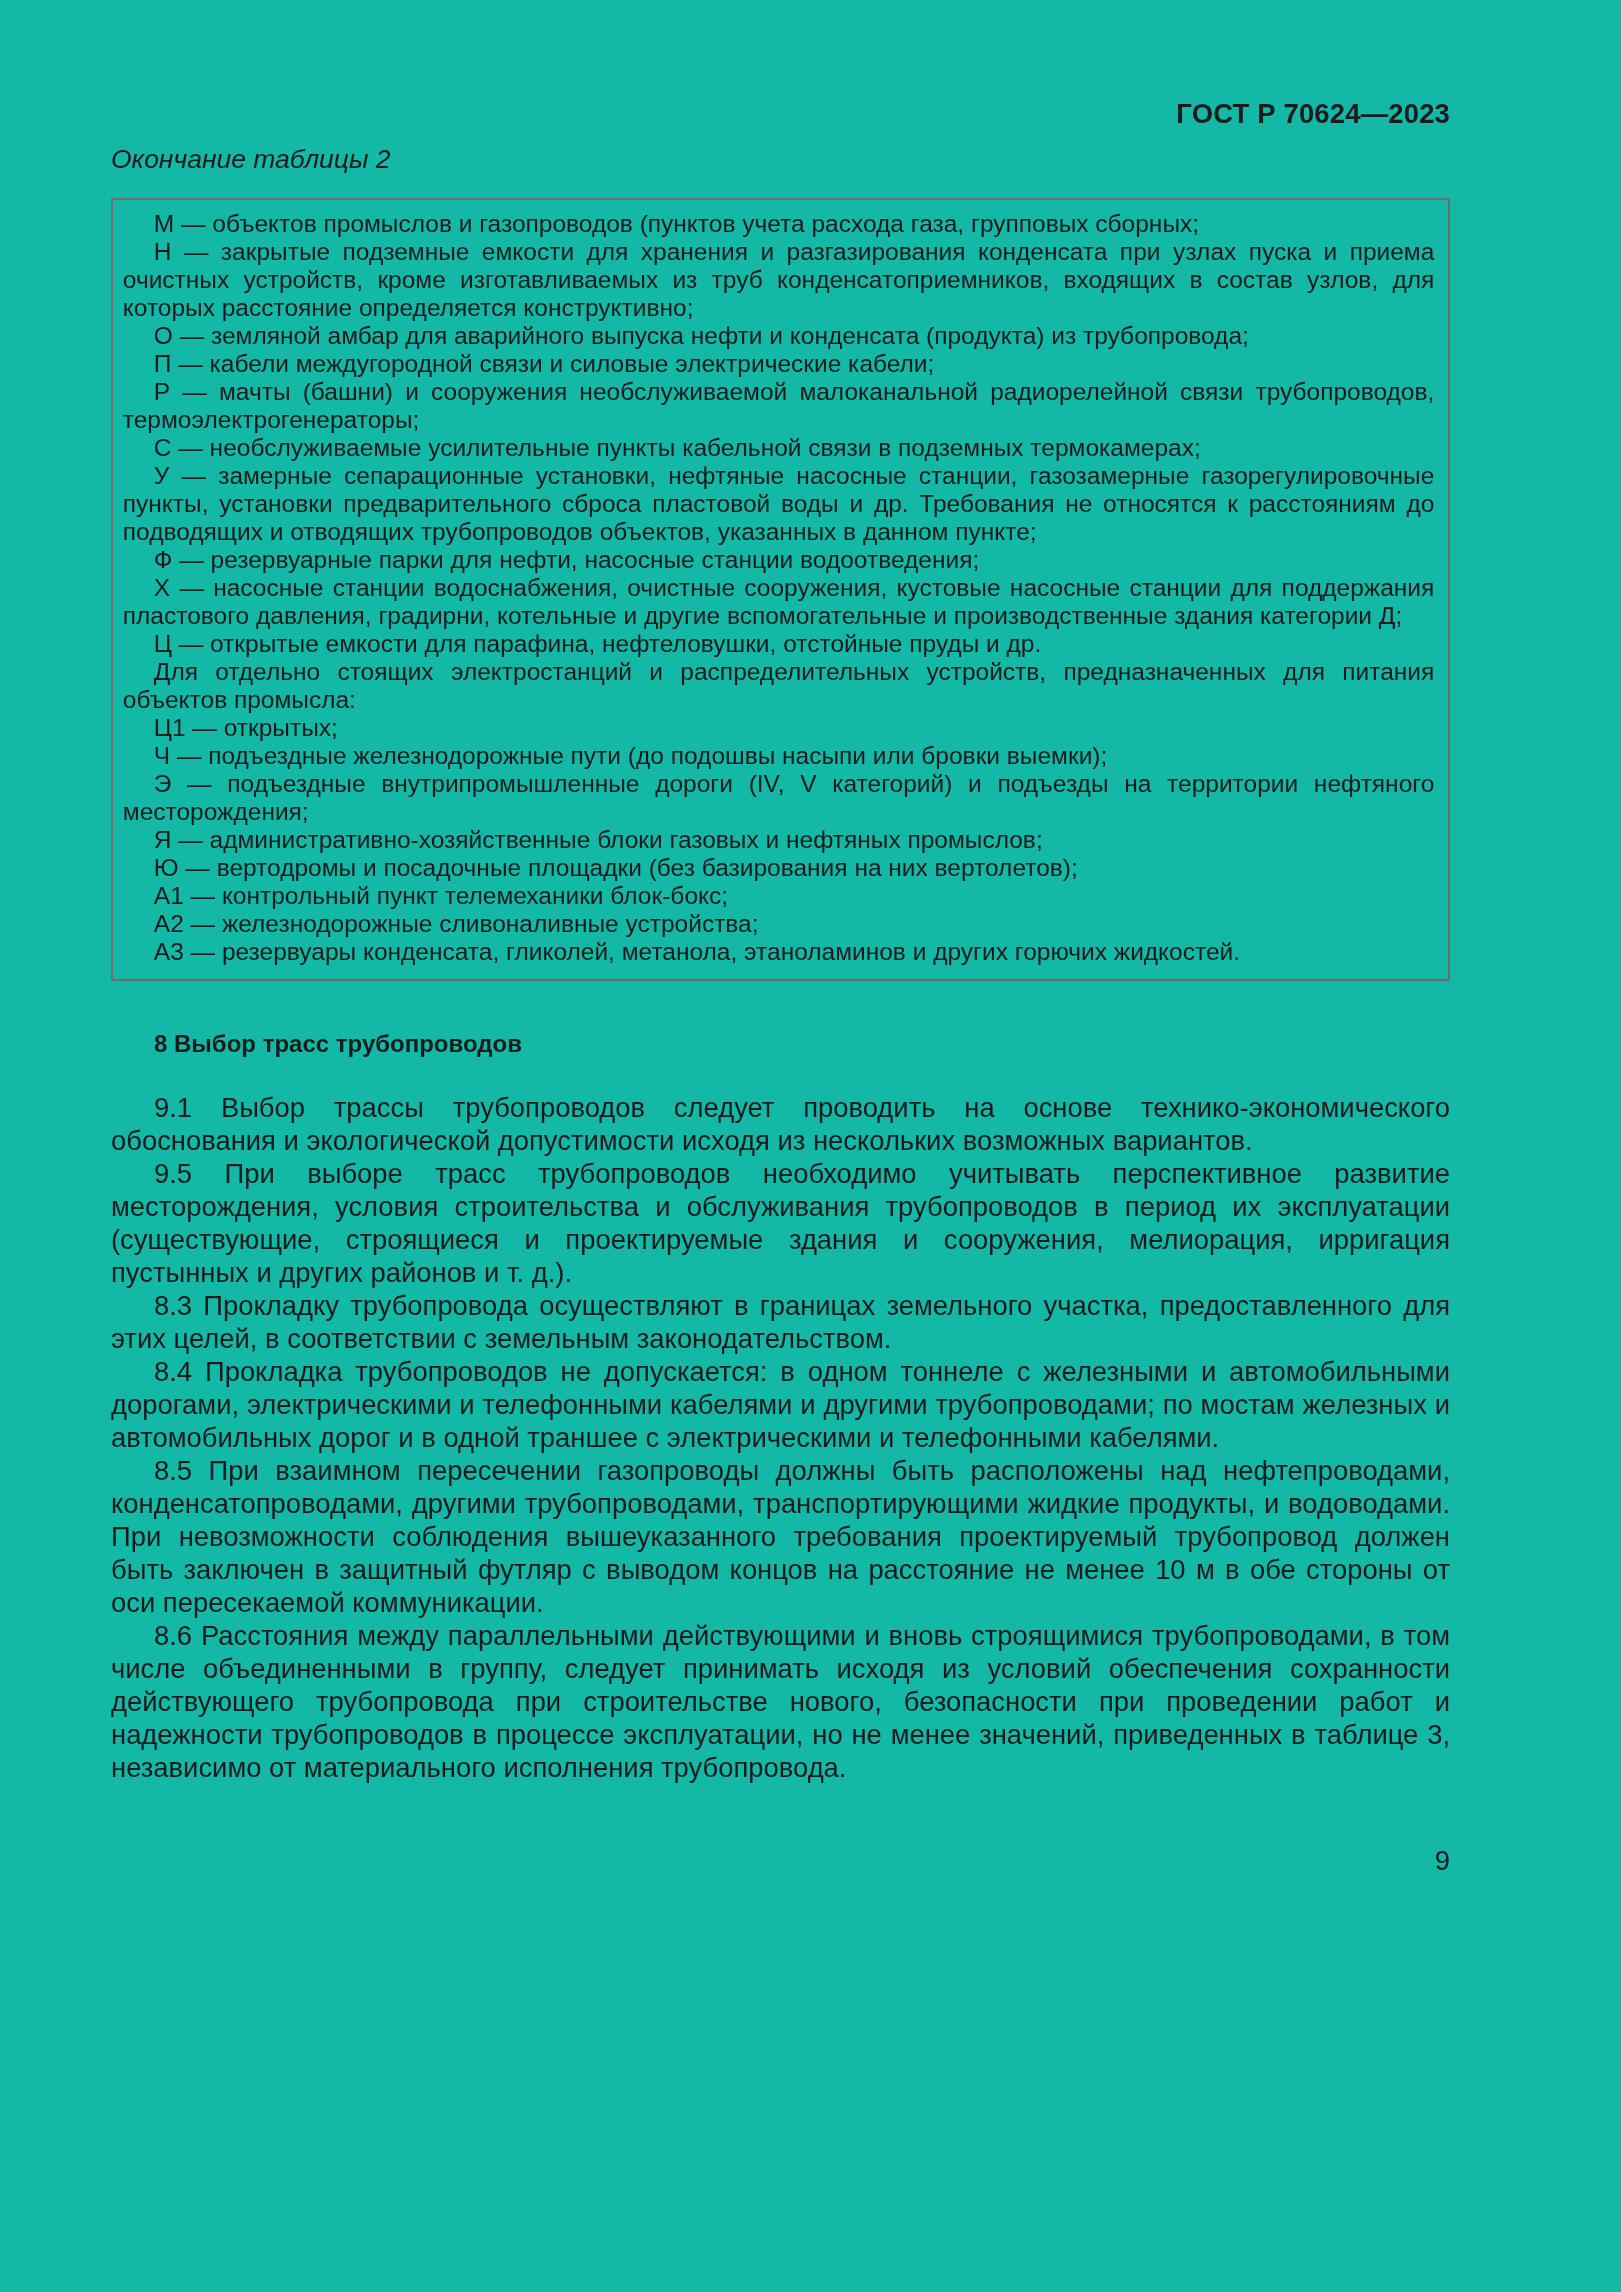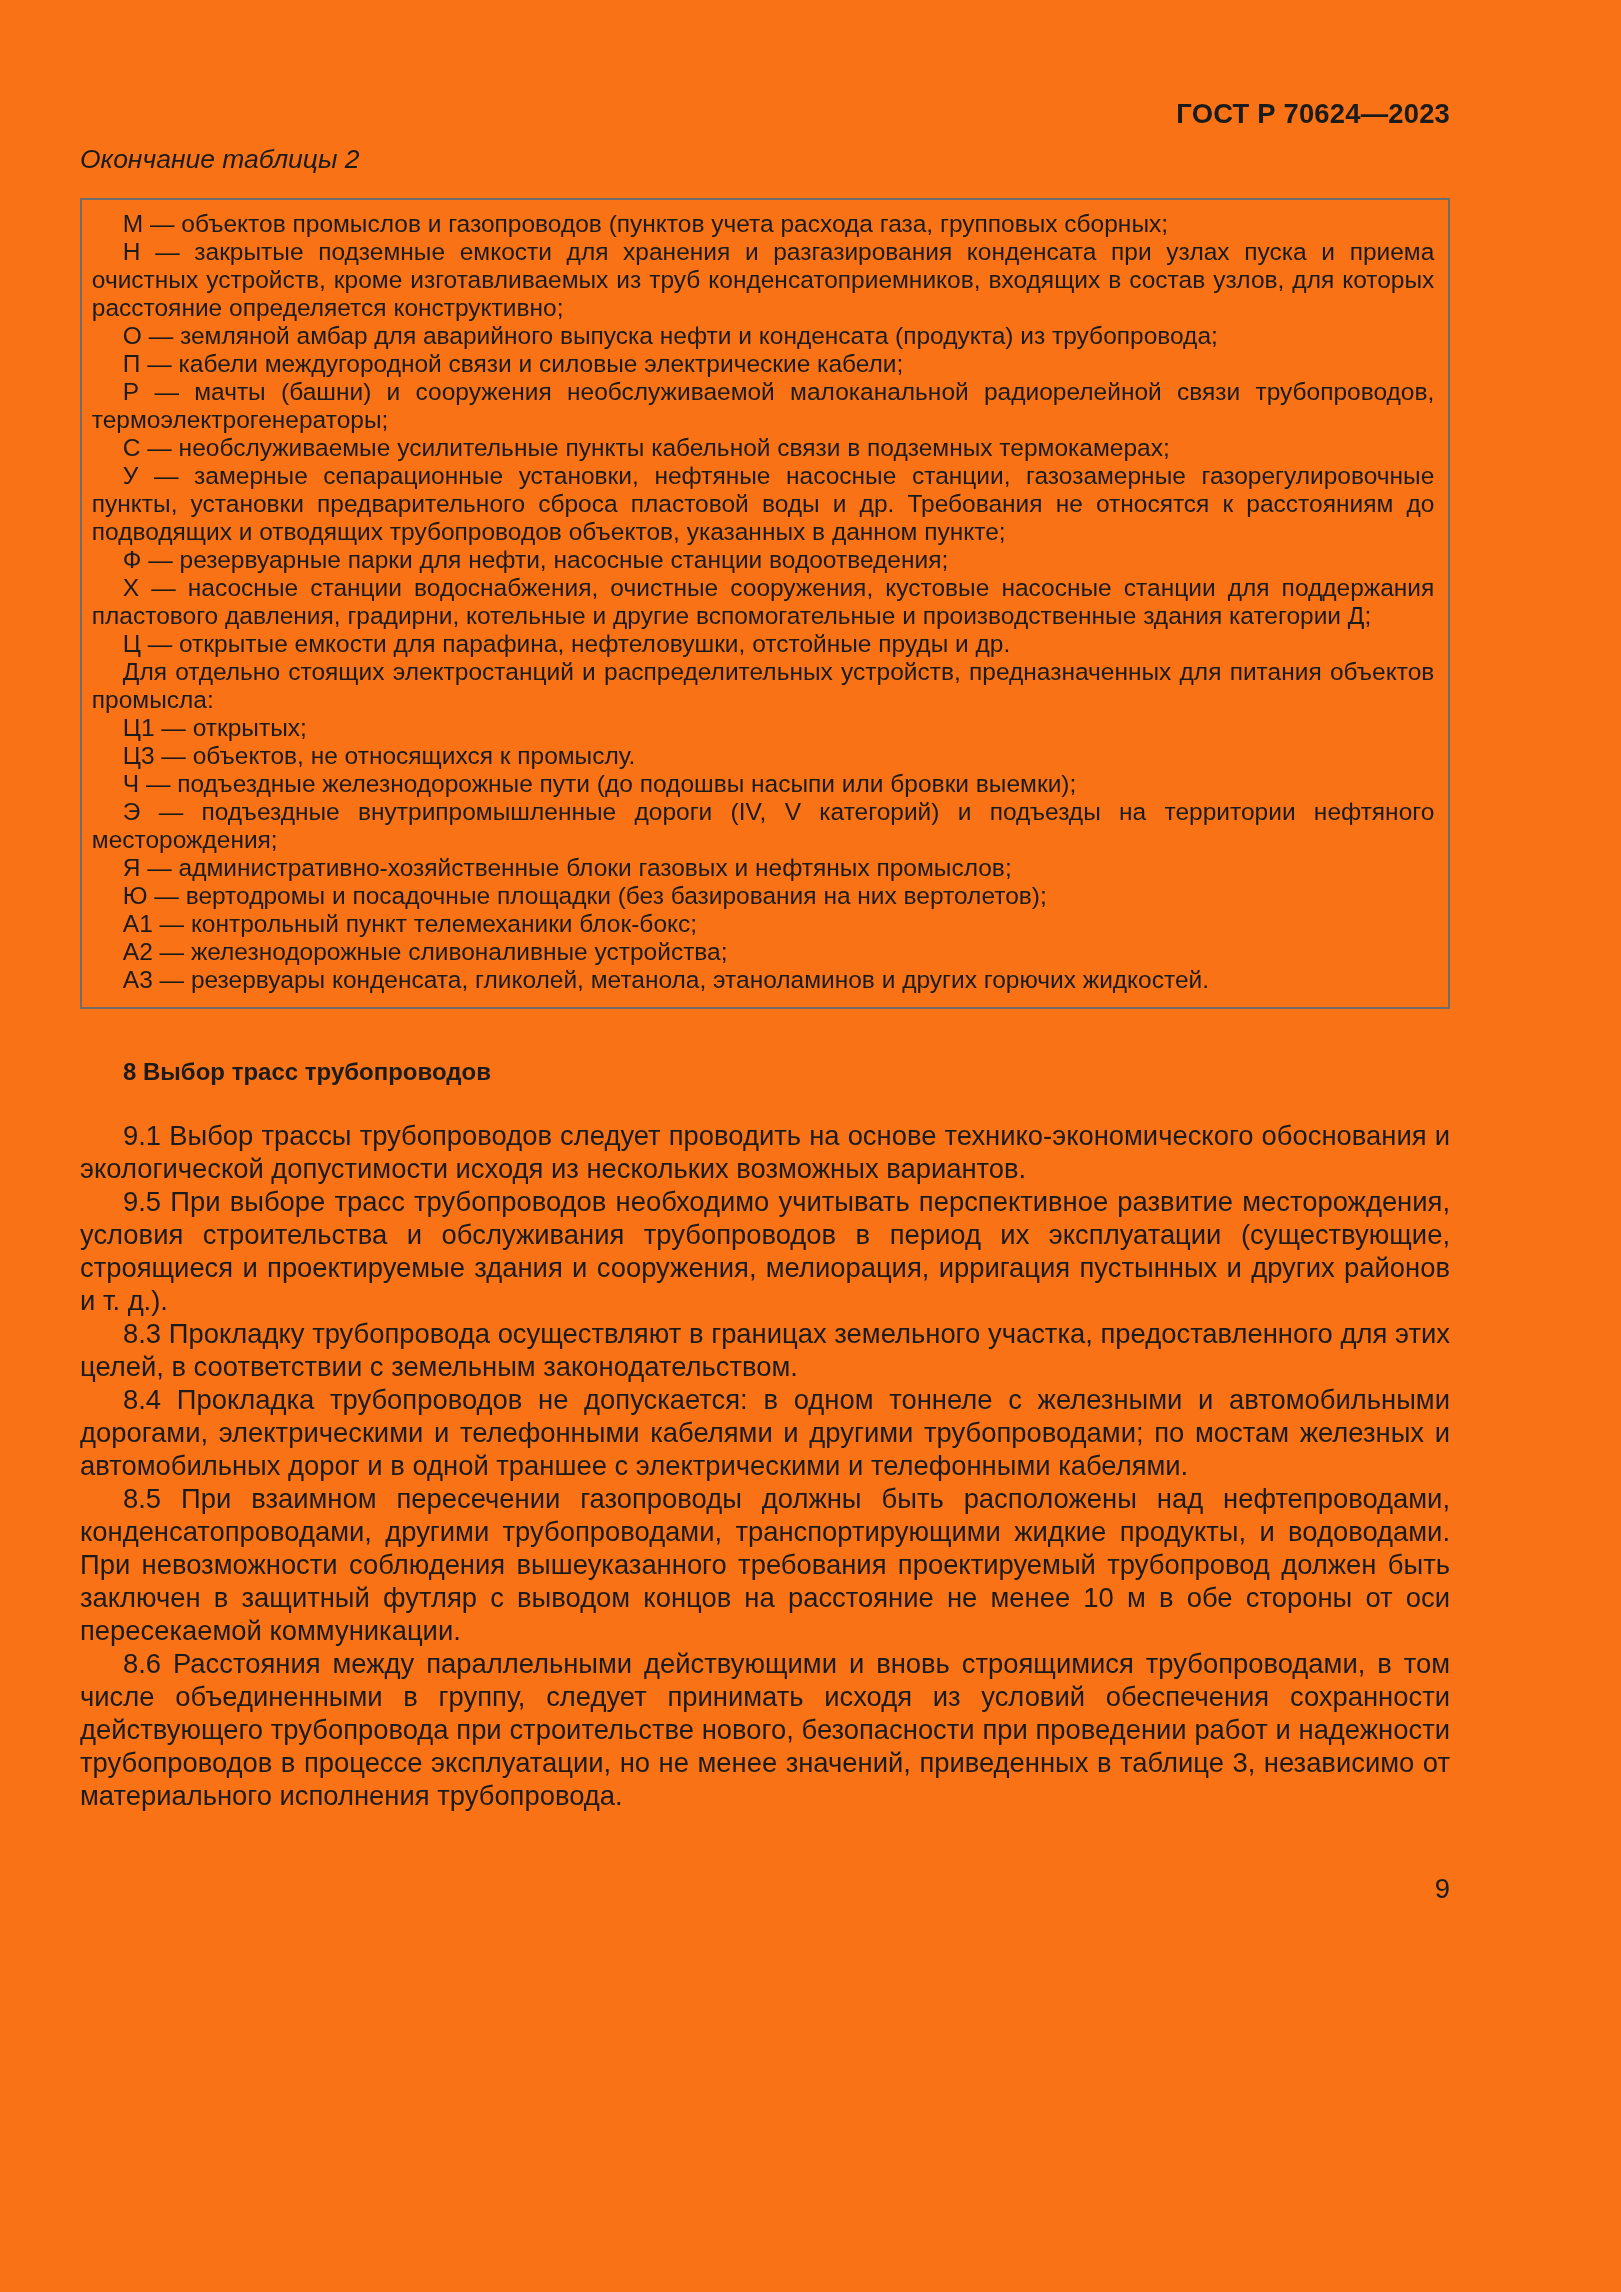--- a/index.html
+++ b/index.html
@@ -7,22 +7,22 @@
   body {
     width: 1621px;
     height: 2293px;
     font-family: "Liberation Sans", "DejaVu Sans", sans-serif;
     color: #1b1b1b;
   }
   .page {
     position: relative;
     width: 1621px;
     height: 2293px;
-    padding: 98px 171px 0 80px;
-    background: #f97316;
+    padding: 98px 171px 0 111px;
+    background: #14b8a6;
     overflow: hidden;
   }
   .doc-header {
     text-align: right;
     font-weight: bold;
     font-size: 27.4px;
     line-height: 31px;
     letter-spacing: 0.2px;
   }
   .table-caption {
@@ -79,21 +79,20 @@
     <p>О — земляной амбар для аварийного выпуска нефти и конденсата (продукта) из трубопровода;</p>
     <p>П — кабели междугородной связи и силовые электрические кабели;</p>
     <p>Р — мачты (башни) и сооружения необслуживаемой малоканальной радиорелейной связи трубопроводов, термоэлектрогенераторы;</p>
     <p>С — необслуживаемые усилительные пункты кабельной связи в подземных термокамерах;</p>
     <p>У — замерные сепарационные установки, нефтяные насосные станции, газозамерные газорегулировочные пункты, установки предварительного сброса пластовой воды и др. Требования не относятся к расстояниям до подводящих и отводящих трубопроводов объектов, указанных в данном пункте;</p>
     <p>Ф — резервуарные парки для нефти, насосные станции водоотведения;</p>
     <p>Х — насосные станции водоснабжения, очистные сооружения, кустовые насосные станции для поддержания пластового давления, градирни, котельные и другие вспомогательные и производственные здания категории Д;</p>
     <p>Ц — открытые емкости для парафина, нефтеловушки, отстойные пруды и др.</p>
     <p>Для отдельно стоящих электростанций и распределительных устройств, предназначенных для питания объектов промысла:</p>
     <p>Ц1 — открытых;</p>
-    <p>Ц3 — объектов, не относящихся к промыслу.</p>
     <p>Ч — подъездные железнодорожные пути (до подошвы насыпи или бровки выемки);</p>
     <p>Э — подъездные внутрипромышленные дороги (IV, V категорий) и подъезды на территории нефтяного месторождения;</p>
     <p>Я — административно-хозяйственные блоки газовых и нефтяных промыслов;</p>
     <p>Ю — вертодромы и посадочные площадки (без базирования на них вертолетов);</p>
     <p>А1 — контрольный пункт телемеханики блок-бокс;</p>
     <p>А2 — железнодорожные сливоналивные устройства;</p>
     <p>А3 — резервуары конденсата, гликолей, метанола, этаноламинов и других горючих жидкостей.</p>
   </div>
 
   <div class="section-heading">8 Выбор трасс трубопроводов</div>

